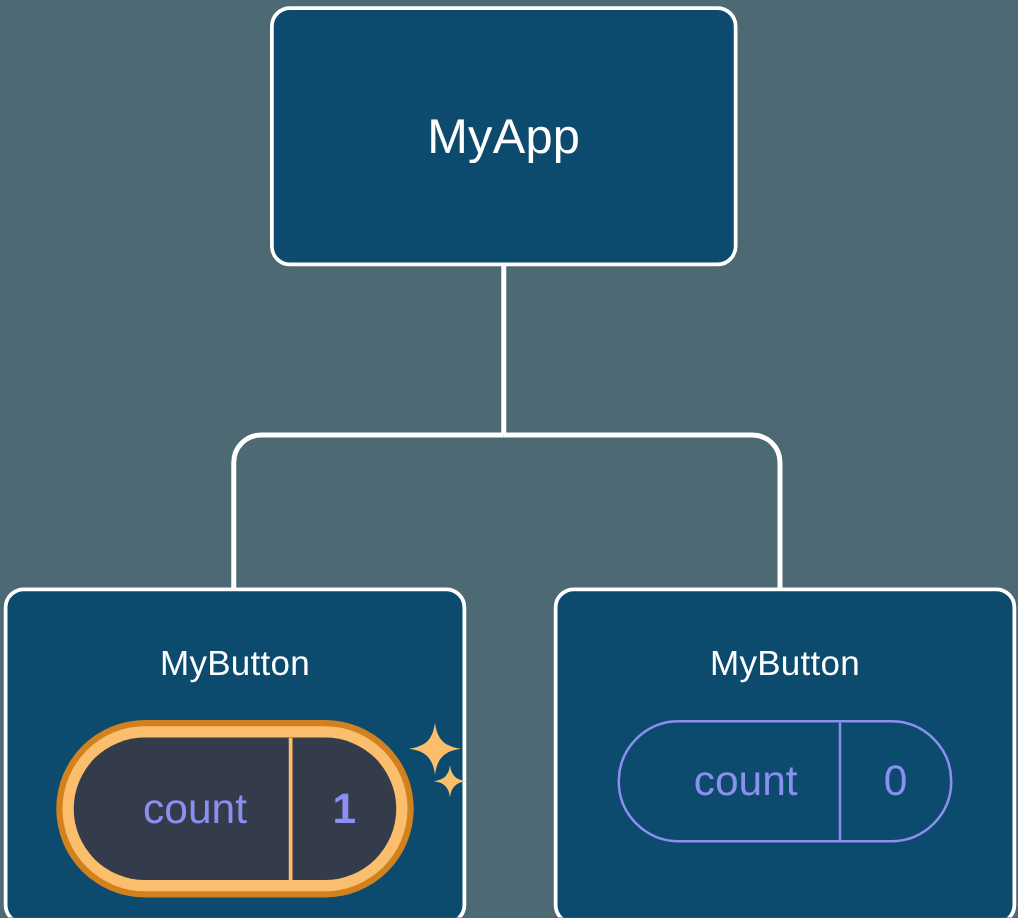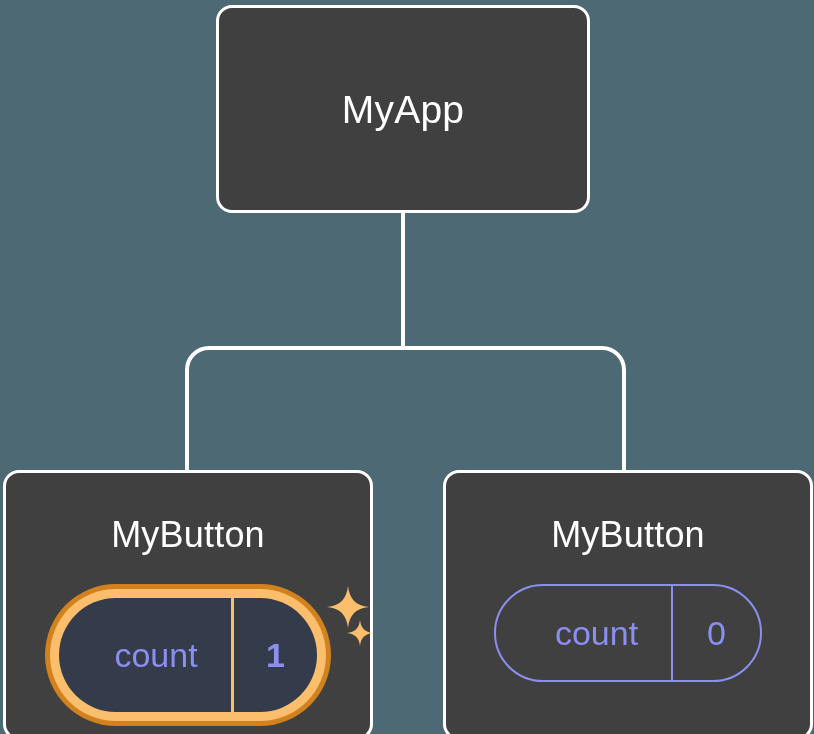--- a/index.html
+++ b/index.html
@@ -27,21 +27,21 @@
     position: absolute;
     left: 0; top: 0;
     width: 814px;
     height: 734px;
     pointer-events: none;
   }
 
   
   .node {
     position: absolute;
-    background: #404040;
+    background: #0c4a6e;
     border: 3px solid #ffffff;
     border-radius: 16px;
     box-sizing: border-box;
     display: flex;
     flex-direction: column;
     align-items: center;
   }
 
   .node-title {
     color: #ffffff;
@@ -66,21 +66,21 @@
   
   .node-child {
     width: 370px;
     height: 270px;
     top: 470px;
     padding-top: 44px;
   }
   #node-child-0 { left: 3px; }
   #node-child-1 { left: 443px; }
   .node-child .node-title {
-    font-size: 36px;
+    font-size: 28px;
     line-height: 1;
   }
 
   
   .pill-wrap {
     position: relative;
     margin-top: 31px;
     display: flex;
     align-items: center;
   }

